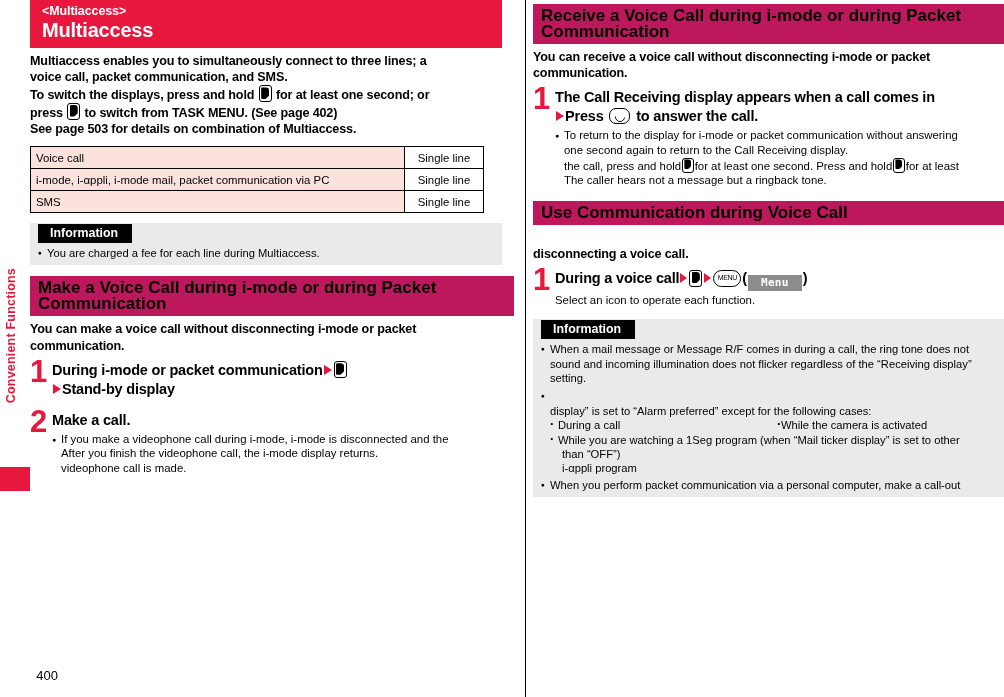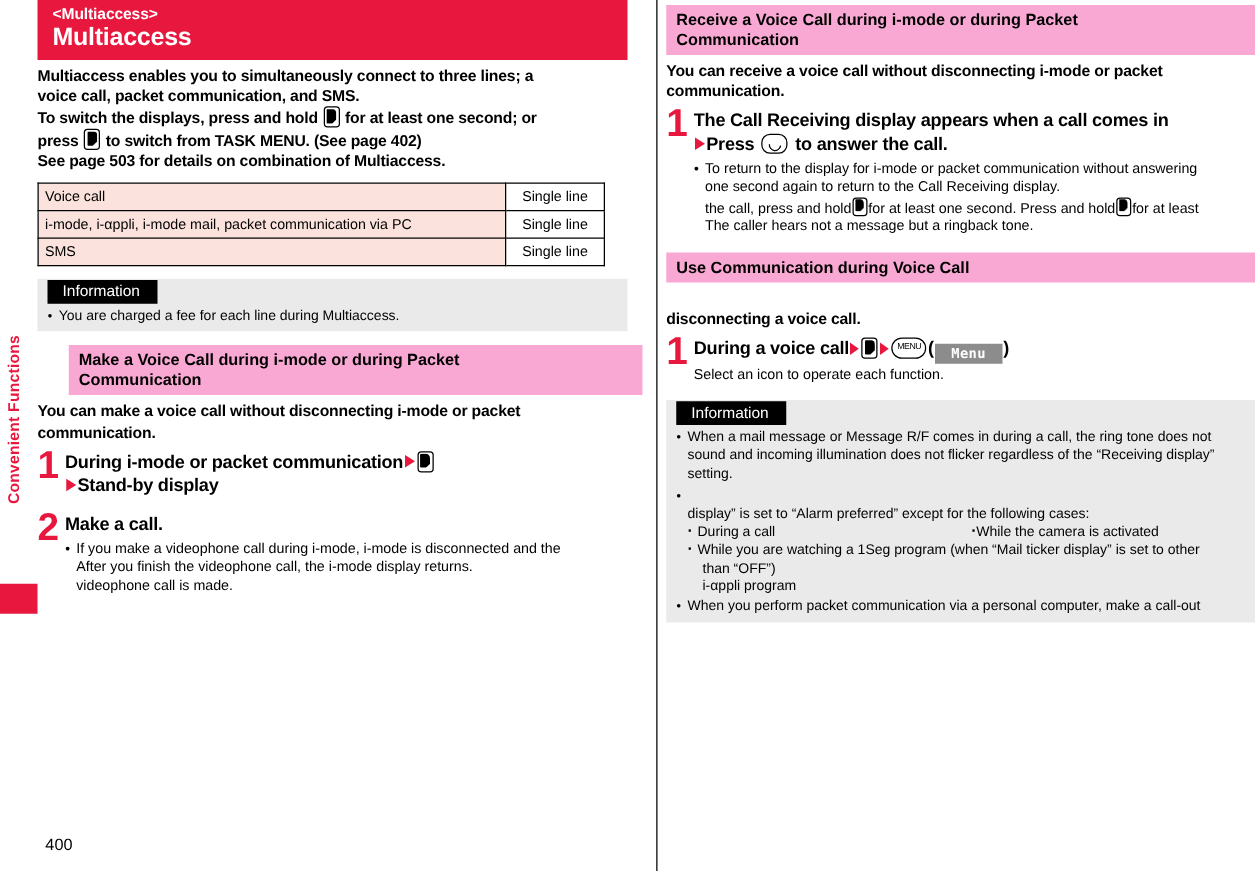--- a/index.html
+++ b/index.html
@@ -92,24 +92,24 @@
   }
   .title-main {
     font-size: 20px;
     font-weight: bold;
     line-height: 23px;
     letter-spacing: -0.2px;
   }
 
   
   .section-bar {
-    background: #f9a8d4;
+    background: #be185d;
     color: #000;
     font-weight: bold;
-    font-size: 13px;
+    font-size: 17px;
     line-height: 16px;
     padding: 4px 6px 4px 8px;
     box-sizing: border-box;
   }
 
   
   .body-bold {
     font-weight: bold;
     font-size: 12.6px;
     line-height: 16.2px;
@@ -194,21 +194,21 @@
     margin-top: 10px;
     padding: 0 0 5px 0;
     box-sizing: border-box;
     width: 472px;
   }
   .info-panel.right { width: 471px; }
   .info-head {
     display: inline-block;
     background: #000000;
     color: #ffffff;
-    font-weight: normal;
+    font-weight: bold;
     font-size: 12.4px;
     line-height: 15px;
     padding: 2px 14px 2px 12px;
     margin: 1px 0 2px 8px;
   }
   .info-body {
     font-size: 11.2px;
     line-height: 14.4px;
     padding: 0 8px 0 8px;
   }
@@ -402,21 +402,21 @@
     </tbody>
   </table>
 
   <div class="info-panel">
     <div class="info-head">Information</div>
     <div class="info-body">
       <div class="info-bullet">You are charged a fee for each line during Multiaccess.</div>
     </div>
   </div>
 
-  <div style="margin-top:11px;margin-left:25px;">
+  <div style="margin-top:11px;">
     <div class="section-bar">
       <span>Make a Voice Call during i-mode or during Packet</span><br>
       <span>Communication</span>
     </div>
   </div>
 
   <div class="body-bold">
     <span>You can make a voice call without disconnecting i-mode or packet</span><br>
     <span>communication.</span>
   </div>

